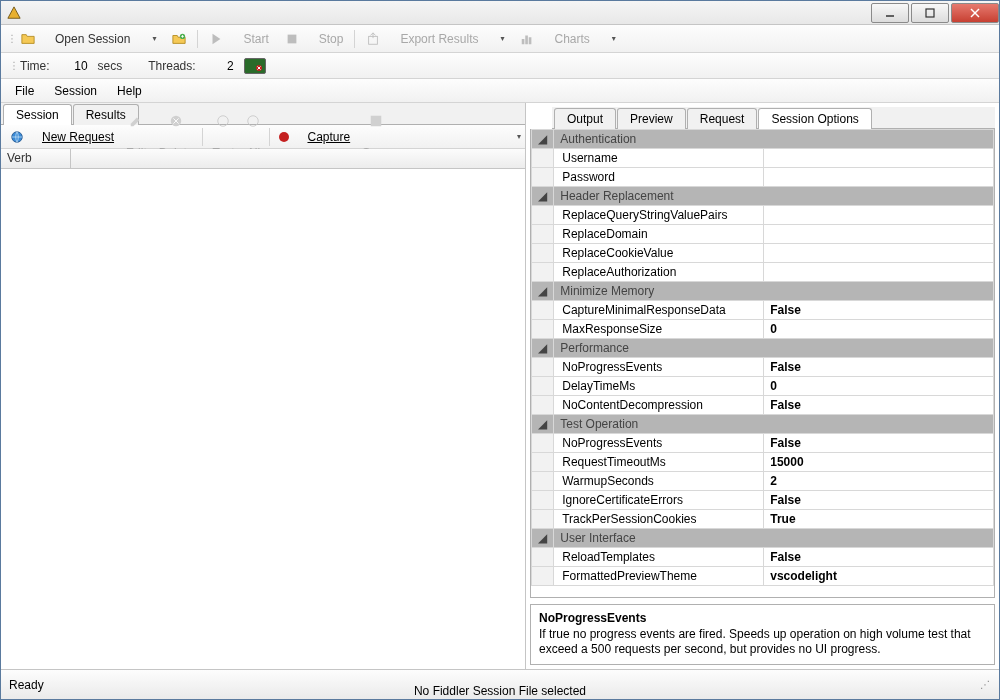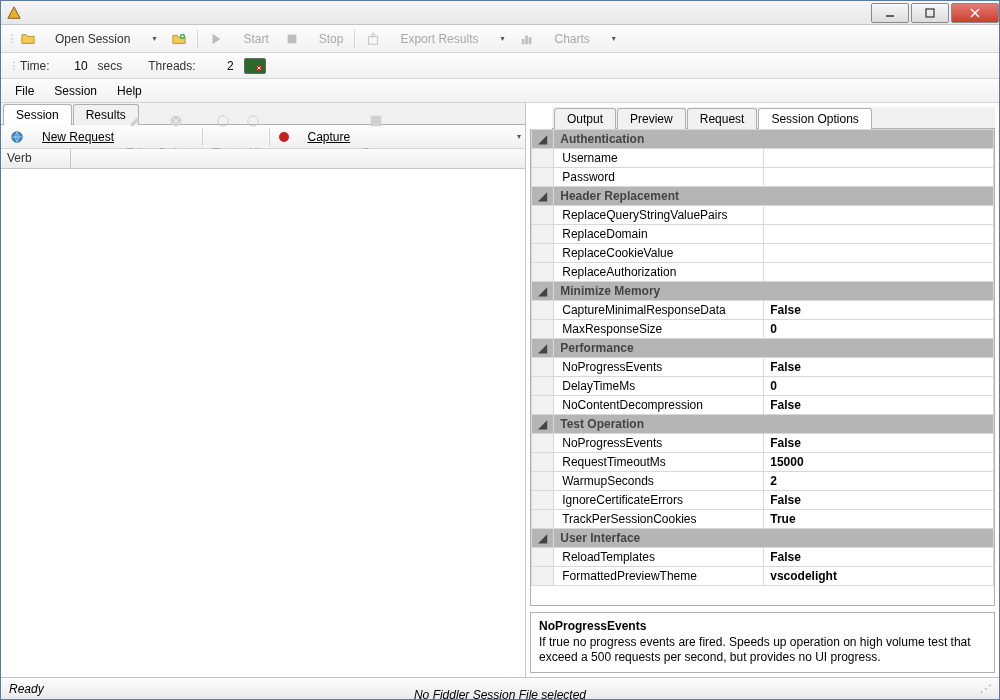--- a/index.html
+++ b/index.html
@@ -56,34 +56,34 @@
 .grid-col { border-right: 1px solid #c5c5c5; padding: 2px 6px; color: #333; }
 .grid-col.verb { width: 70px; }
 .grid-col.name { flex: 1; }
 .grid-body { flex: 1; background: #fff; }
 
 
 .prop-outer { padding: 4px; display:flex; flex-direction:column; min-height:0; flex:1; }
 .prop-wrap { flex: 1; overflow: auto; border: 1px solid #b0b0b0; border-top:none; }
 .propgrid { width: 100%; border-collapse: collapse; }
 .propgrid td { border: 1px solid #d8d8d8; padding: 2px 6px; height: 19px; font-size: 12px; background:#fff; }
-.propgrid tr.cat td { background: #b5b5b5; color: #444; font-weight: bold; }
+.propgrid tr.cat td { background: #b5b5b5; color: #444; font-weight: normal; }
 .propgrid tr.cat td.exp { width: 18px; text-align: center; color: #444; background:#b5b5b5; font-weight: normal; }
 .propgrid td.exp { width:18px; background:#f2f2f2; }
 .propgrid td.key { width: 210px; padding-left: 8px; }
 .propgrid td.val { font-weight: bold; }
 .propgrid td.val.empty { font-weight: normal; }
 
 
 .helpbox { border:1px solid #b0b0b0; margin-top:6px; padding:6px 8px; background:#fff; }
 .helpbox .ht { font-weight:bold; margin-bottom:2px; }
 .helpbox .hd { font-size:12px; line-height:1.3; }
 
 
-.statusbar { height: 22px; background: linear-gradient(#fdfdfd,#eaeaea); border-top: 1px solid #c5c5c5; display: flex; align-items: center; padding: 0 8px; justify-content: space-between; font-style: italic; }
+.statusbar { height: 30px; background: linear-gradient(#fdfdfd,#eaeaea); border-top: 1px solid #c5c5c5; display: flex; align-items: center; padding: 0 8px; justify-content: space-between; }
 .status-center { position:absolute; left:0; right:0; text-align:center; pointer-events:none;margin-top:12px; }
 .status-wrap { position: relative; width:100%; display:flex; align-items:center; justify-content:space-between; }
 .grip-dots { font-size:10px; color:#888; letter-spacing:1px; }
 
 svg { display:block; }
 </style>
 </head>
 <body>
 
 <div class="window">

